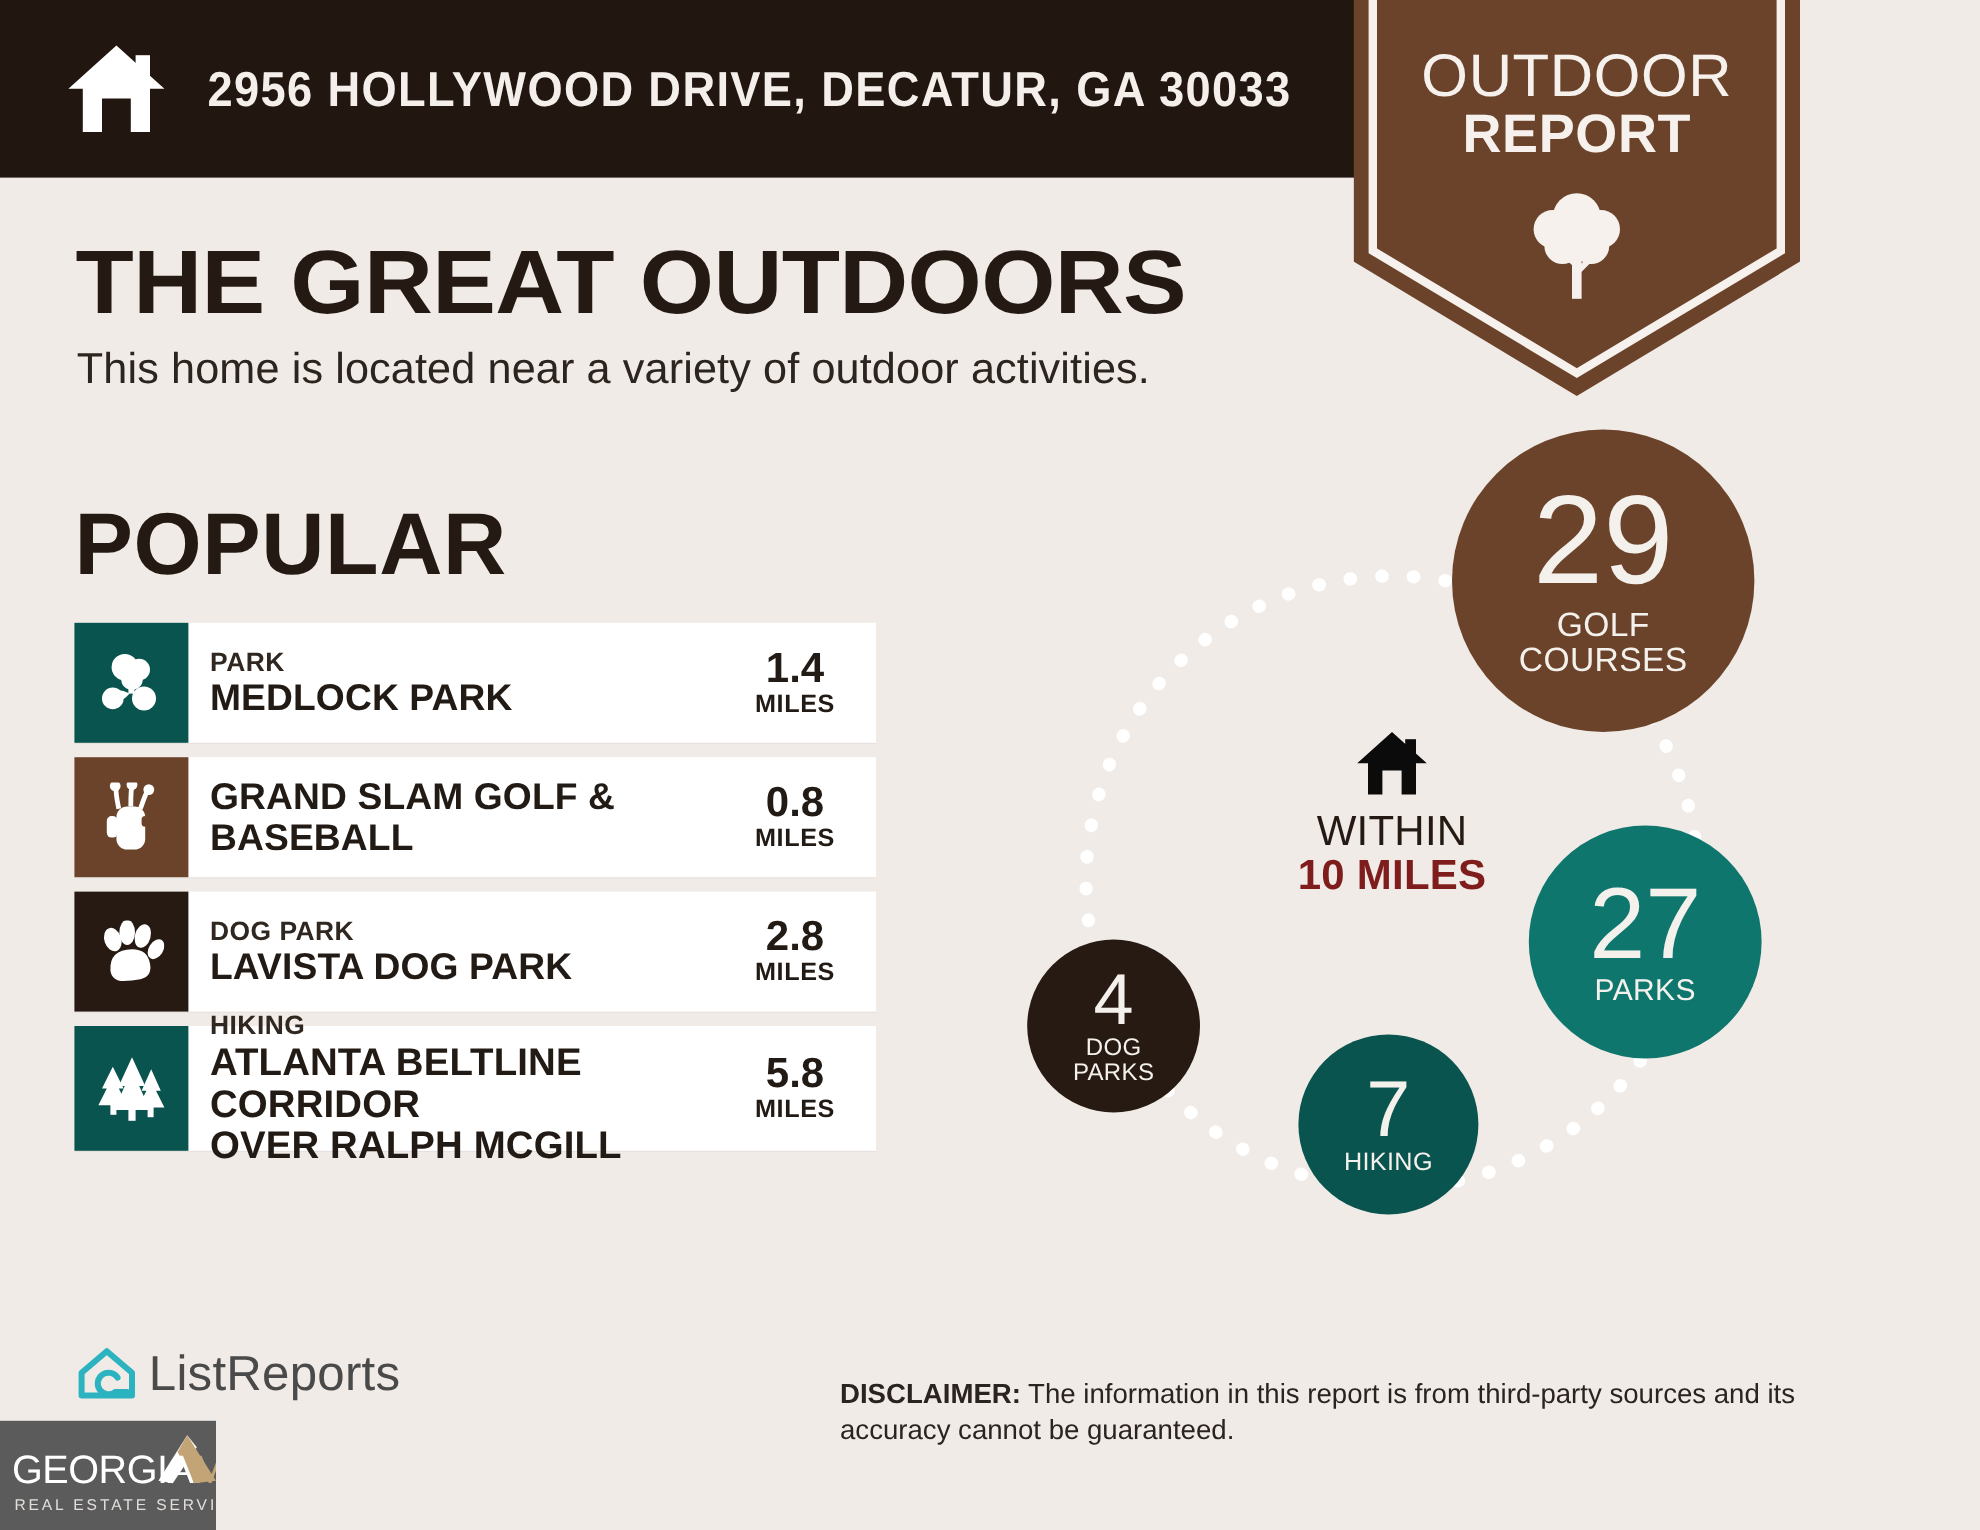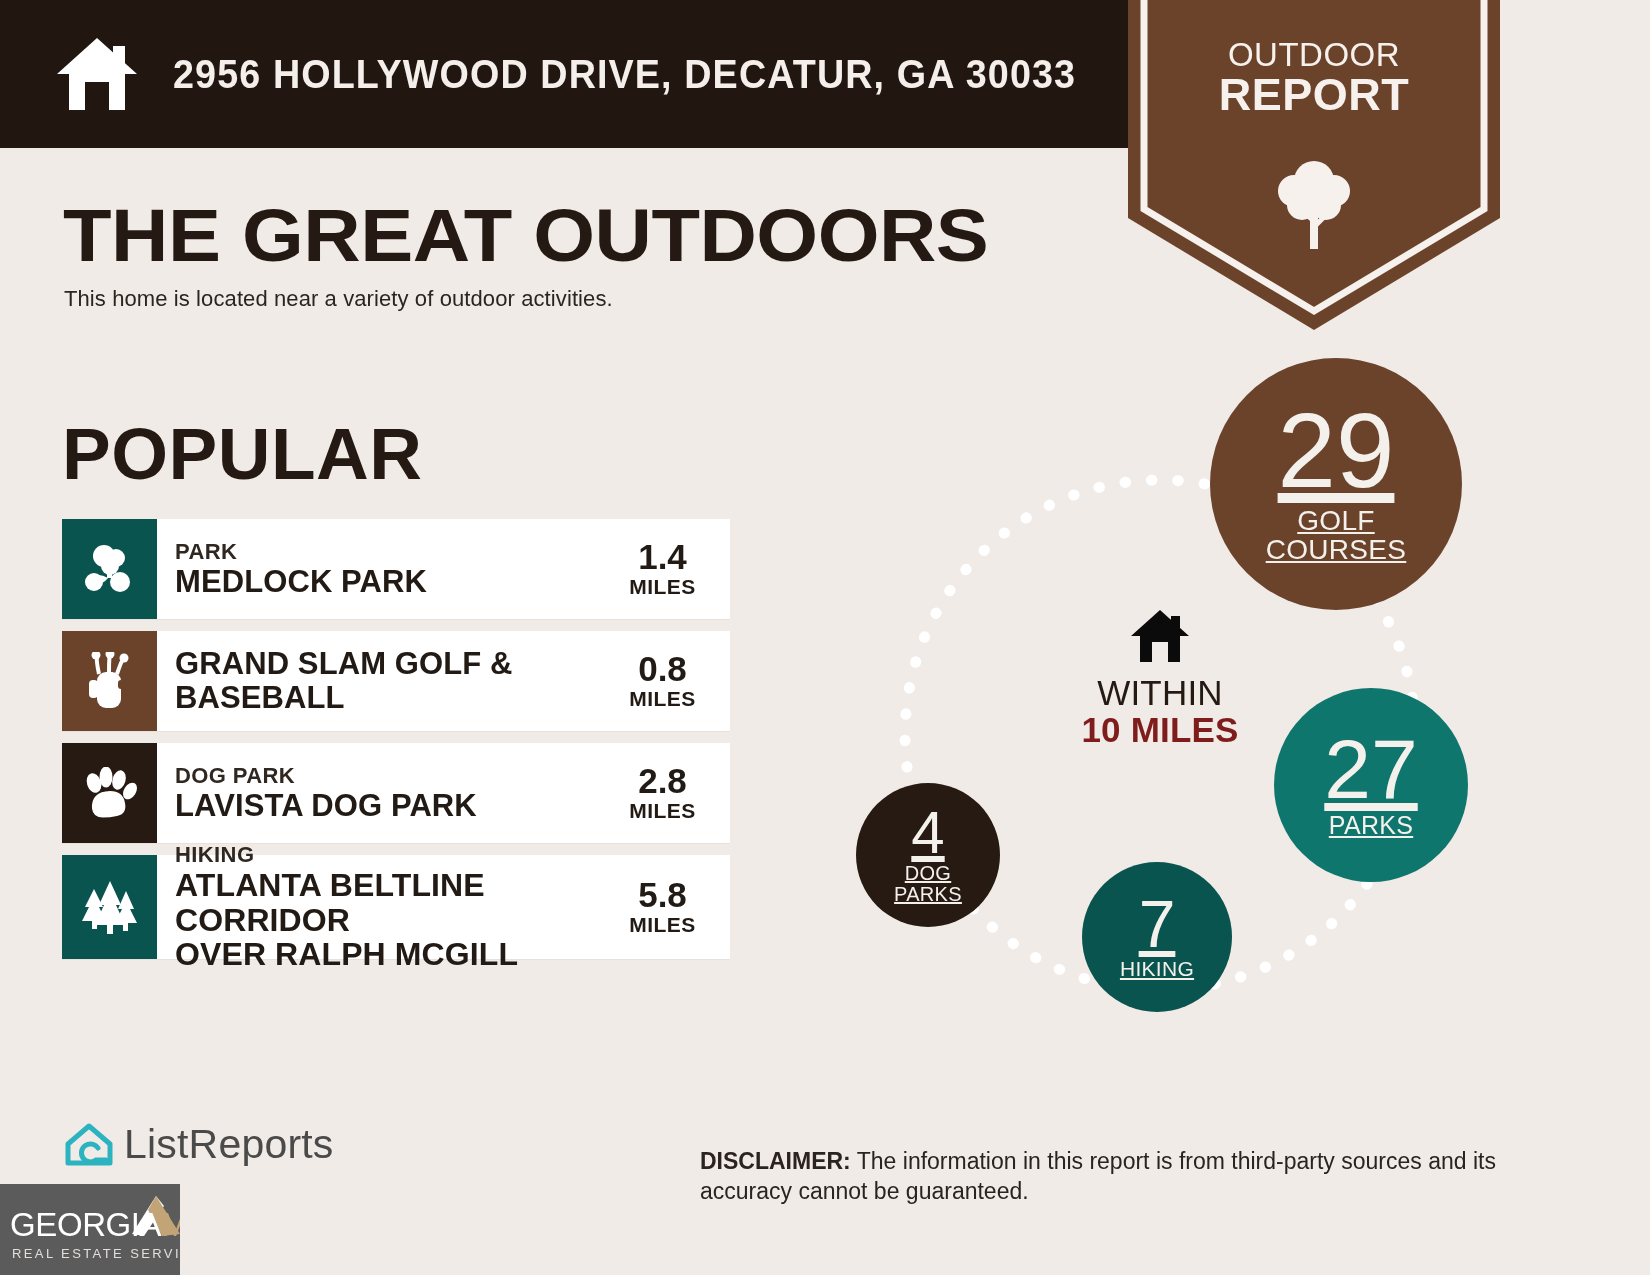--- a/index.html
+++ b/index.html
@@ -26,32 +26,32 @@
 
   
   .shield{
     position:absolute; left:1128px; top:0; width:372px; height:330px; z-index:5;
   }
   .shield svg{ display:block; }
   .shield-txt{
     position:absolute; left:0; top:38px; width:372px; text-align:center;
     color:#f6f1ed; line-height:1.02; pointer-events:none;
   }
-  .shield-txt .l1{ font-size:33px; letter-spacing:.5px; font-weight:400; display:block;}
+  .shield-txt .l1{ font-size:50px; letter-spacing:.5px; font-weight:400; display:block;}
   .shield-txt .l2{ font-size:45px; letter-spacing:.5px; font-weight:700; display:block;}
 
   
   .title{
     position:absolute; left:63px; top:192px;
     font-size:75px; font-weight:700; letter-spacing:-.5px; color:#241a13;
     transform:scaleX(1.06); transform-origin:left center; white-space:nowrap;
   }
   .subtitle{
     position:absolute; left:64px; top:286px;
-    font-size:22px; font-weight:400; color:#2c241e; letter-spacing:.1px;
+    font-size:36px; font-weight:400; color:#2c241e; letter-spacing:.1px;
   }
   .popular{
     position:absolute; left:62px; top:412px;
     font-size:73px; font-weight:700; letter-spacing:.5px; color:#241a13;
   }
 
   .list{ position:absolute; left:62px; top:519px; width:668px; }
   .row{
     display:flex; align-items:stretch; background:#ffffff; margin-bottom:12px;
     height:100px; box-shadow:0 1px 0 rgba(0,0,0,.04);
@@ -66,21 +66,21 @@
   .nm.two{ font-size:32px; line-height:1.08; }
   .dist{ width:110px; text-align:center; padding-right:25px; }
   .dist .v{ font-size:35px; font-weight:700; color:#221a14; line-height:1.05; }
   .dist .u{ font-size:21px; font-weight:700; color:#221a14; letter-spacing:.5px; }
 
   
   .diagram{ position:absolute; left:820px; top:340px; width:760px; height:720px; }
   .dots{ position:absolute; left:0; top:0; }
   .bubble{
     position:absolute; border-radius:50%; display:flex; flex-direction:column;
-    align-items:center; justify-content:center; color:#f4f1ed; text-align:center;text-decoration:underline;
+    align-items:center; justify-content:center; color:#f4f1ed; text-align:center;
   }
   .bubble .num{ font-weight:400; line-height:.92; }
   .bubble .lab{ font-weight:400; line-height:1.06; letter-spacing:.3px; }
 
   .b-golf{ width:252px; height:252px; left:390px; top:18px; background:#6b432b; }
   .b-golf .num{ font-size:105px; }
   .b-golf .lab{ font-size:28px; margin-top:6px; }
 
   .b-parks{ width:194px; height:194px; left:454px; top:348px; background:#0f766e; }
   .b-parks .num{ font-size:84px; }

